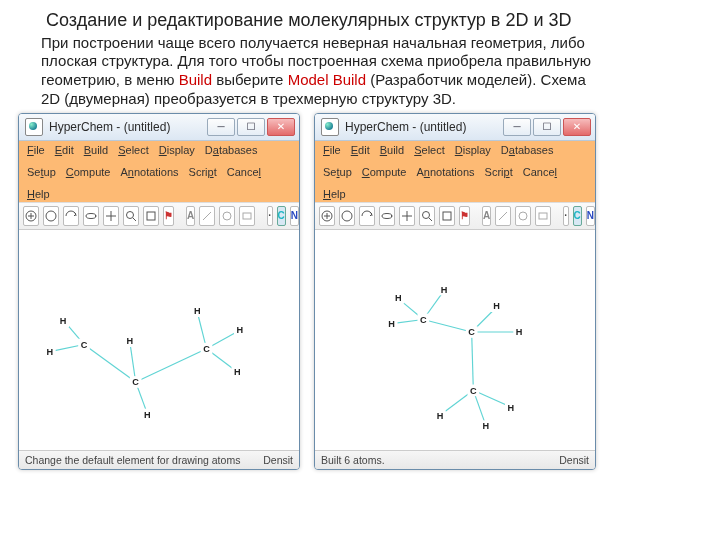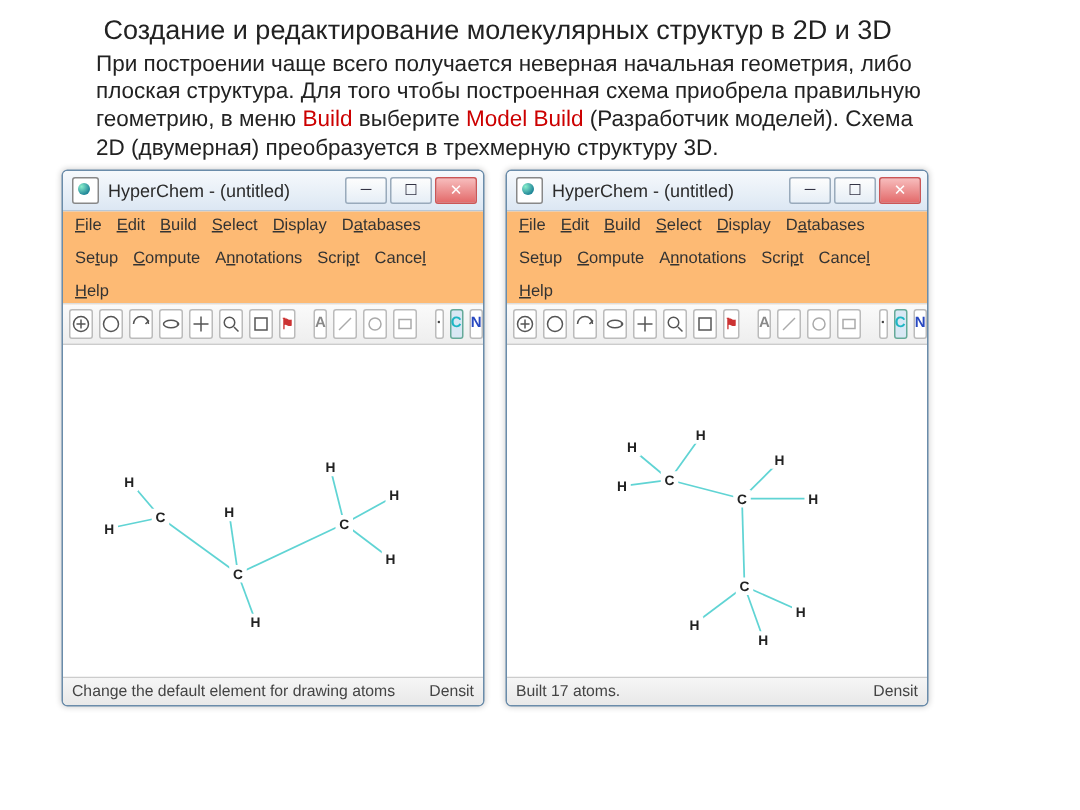--- a/index.html
+++ b/index.html
@@ -3,21 +3,21 @@
 <meta charset="utf-8">
 <style>
   html, body {
     margin: 0; padding: 0;
     width: 720px; height: 540px;
     background: #fff;
     font-family: "Segoe UI", Arial, sans-serif;
     color: #222;
     overflow: hidden;
   }
-  .page { width: 608px; height: 540px; position: relative; margin-left: 23px; }
+  .page { width: 608px; height: 540px; position: relative; }
   .title {
     font-size: 18px; font-weight: 400;
     padding: 10px 24px 0 46px;
     line-height: 1.2;
   }
   .para {
     font-size: 15px; line-height: 1.25;
     padding: 2px 10px 0 41px;
   }
   .red { color: #cc0000; }
@@ -424,19 +424,19 @@
         <text class="atomlabel" x="190" y="191">C</text>
         <rect x="143" y="214" width="14" height="14" fill="#fff"></rect>
         <text class="atomlabel" x="150" y="222">H</text>
         <rect x="198" y="226" width="14" height="14" fill="#fff"></rect>
         <text class="atomlabel" x="205" y="234">H</text>
         <rect x="228" y="204" width="14" height="14" fill="#fff"></rect>
         <text class="atomlabel" x="235" y="212">H</text>
       </svg>
     </div>
     <div class="statusbar">
-      <span>Built 17 atoms.</span>
+      <span>Built 6 atoms.</span>
       <span>Densit</span>
     </div>
   </div>
 
 </div>
 </div>
 
 </body></html>

